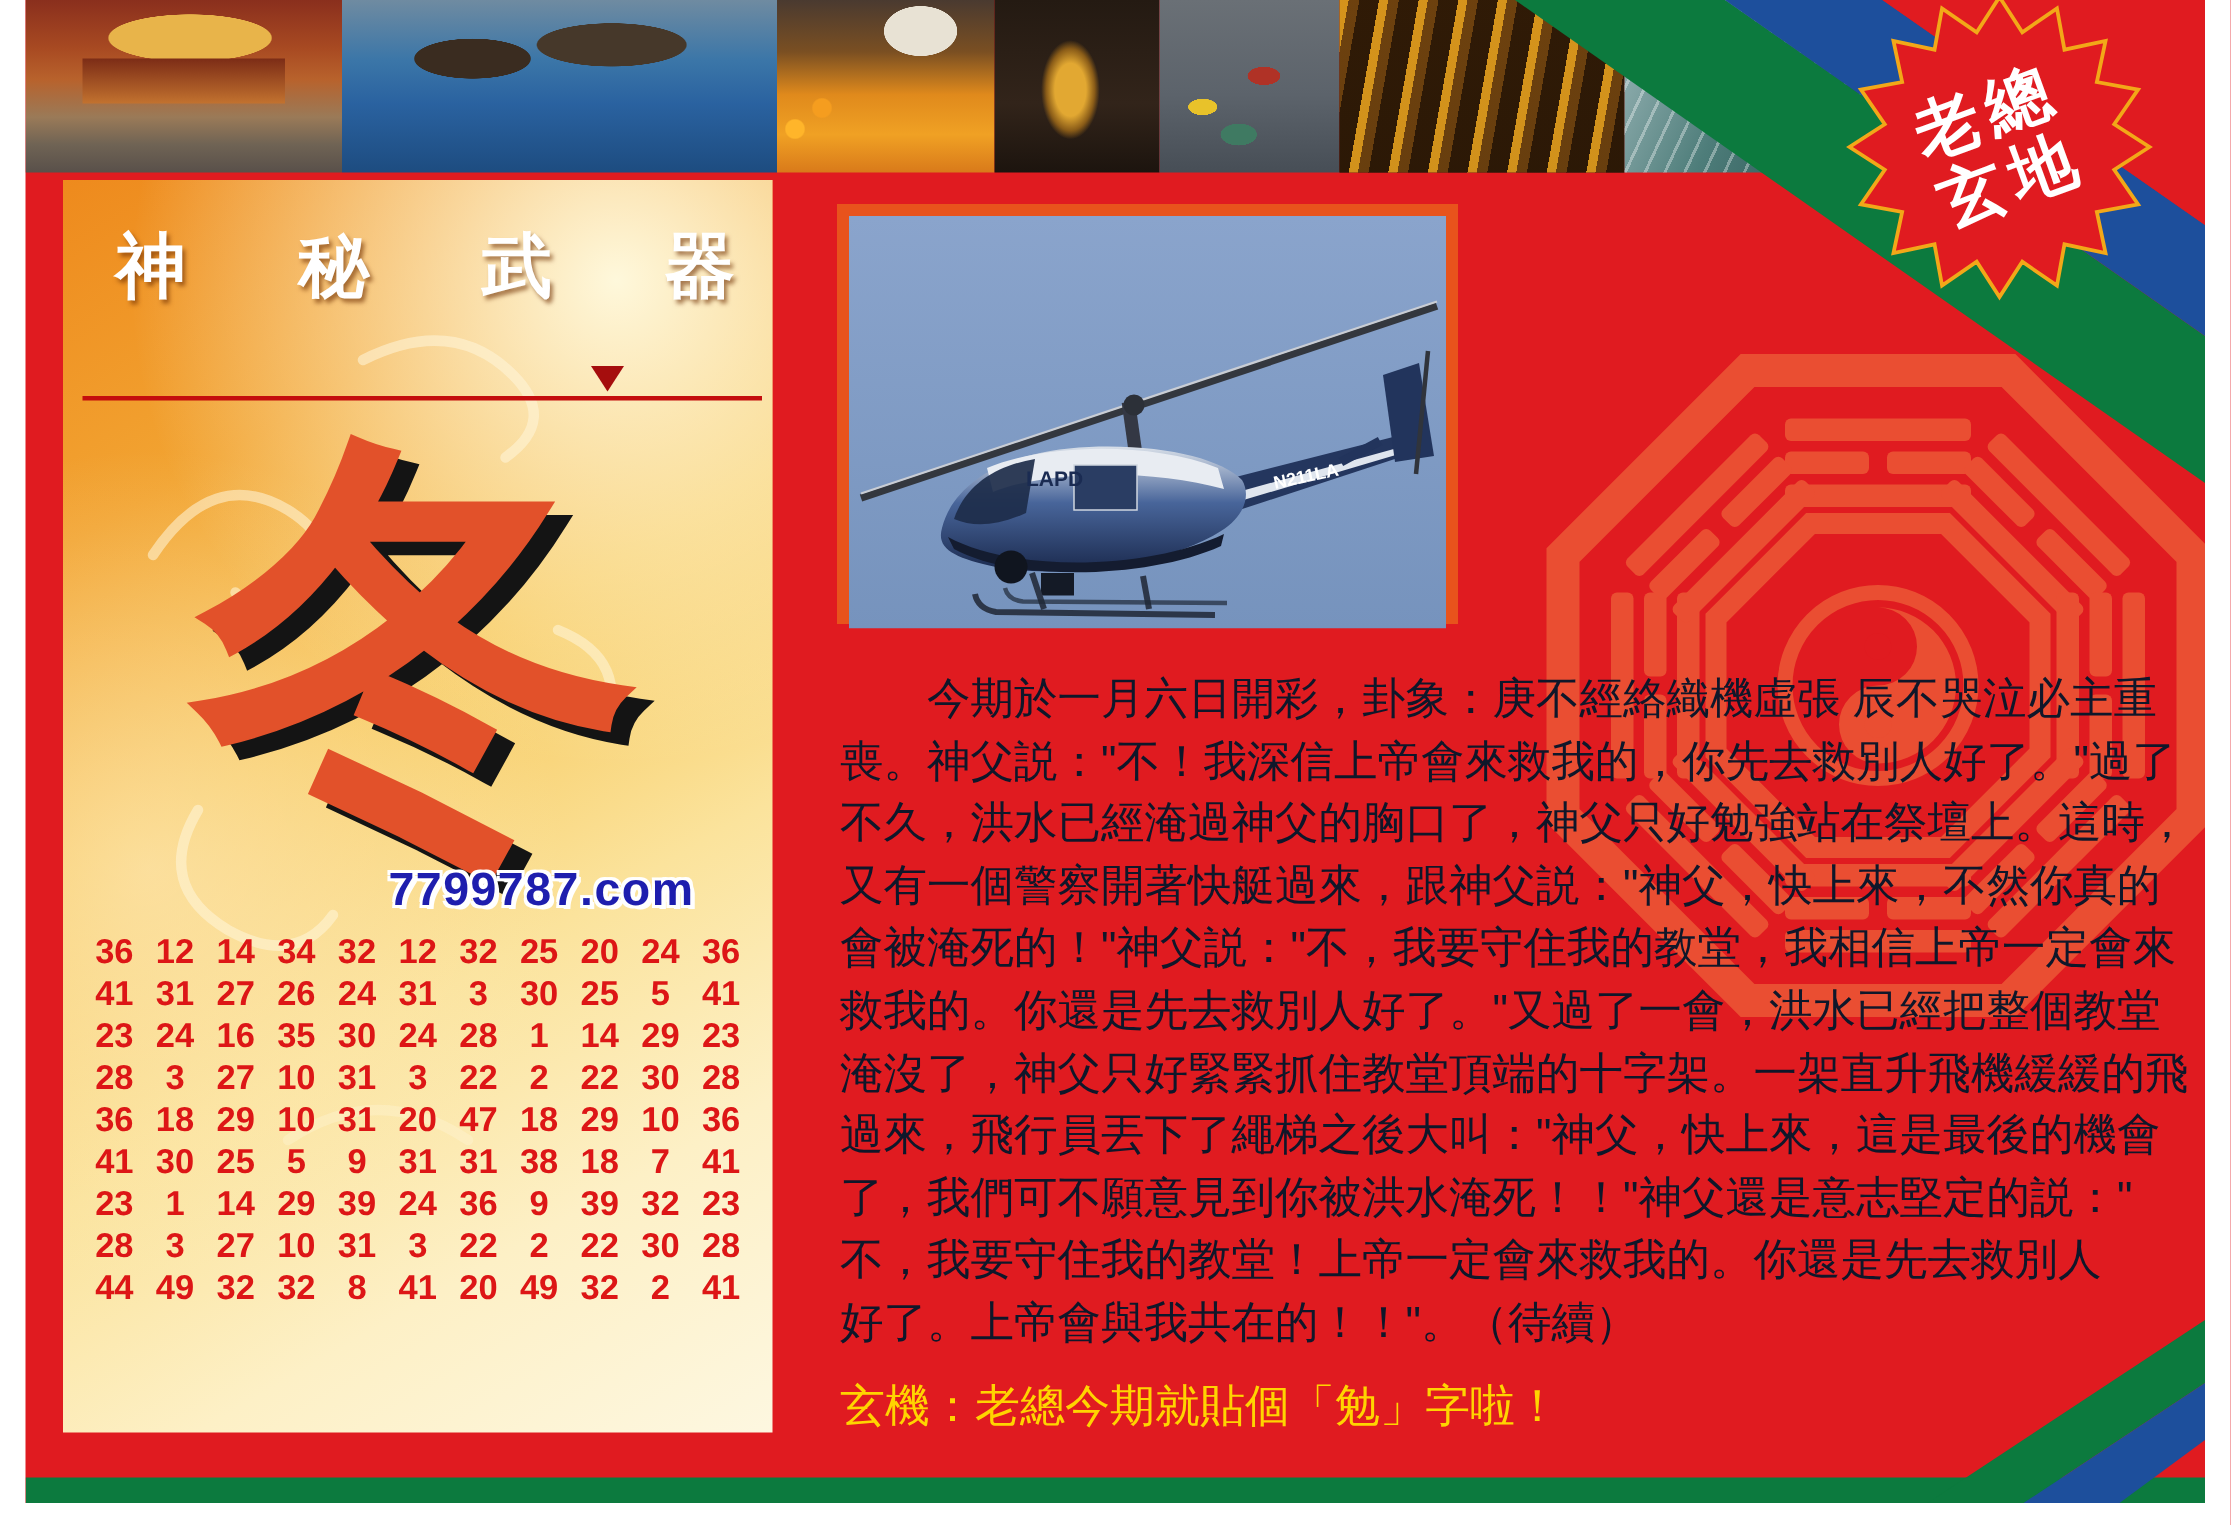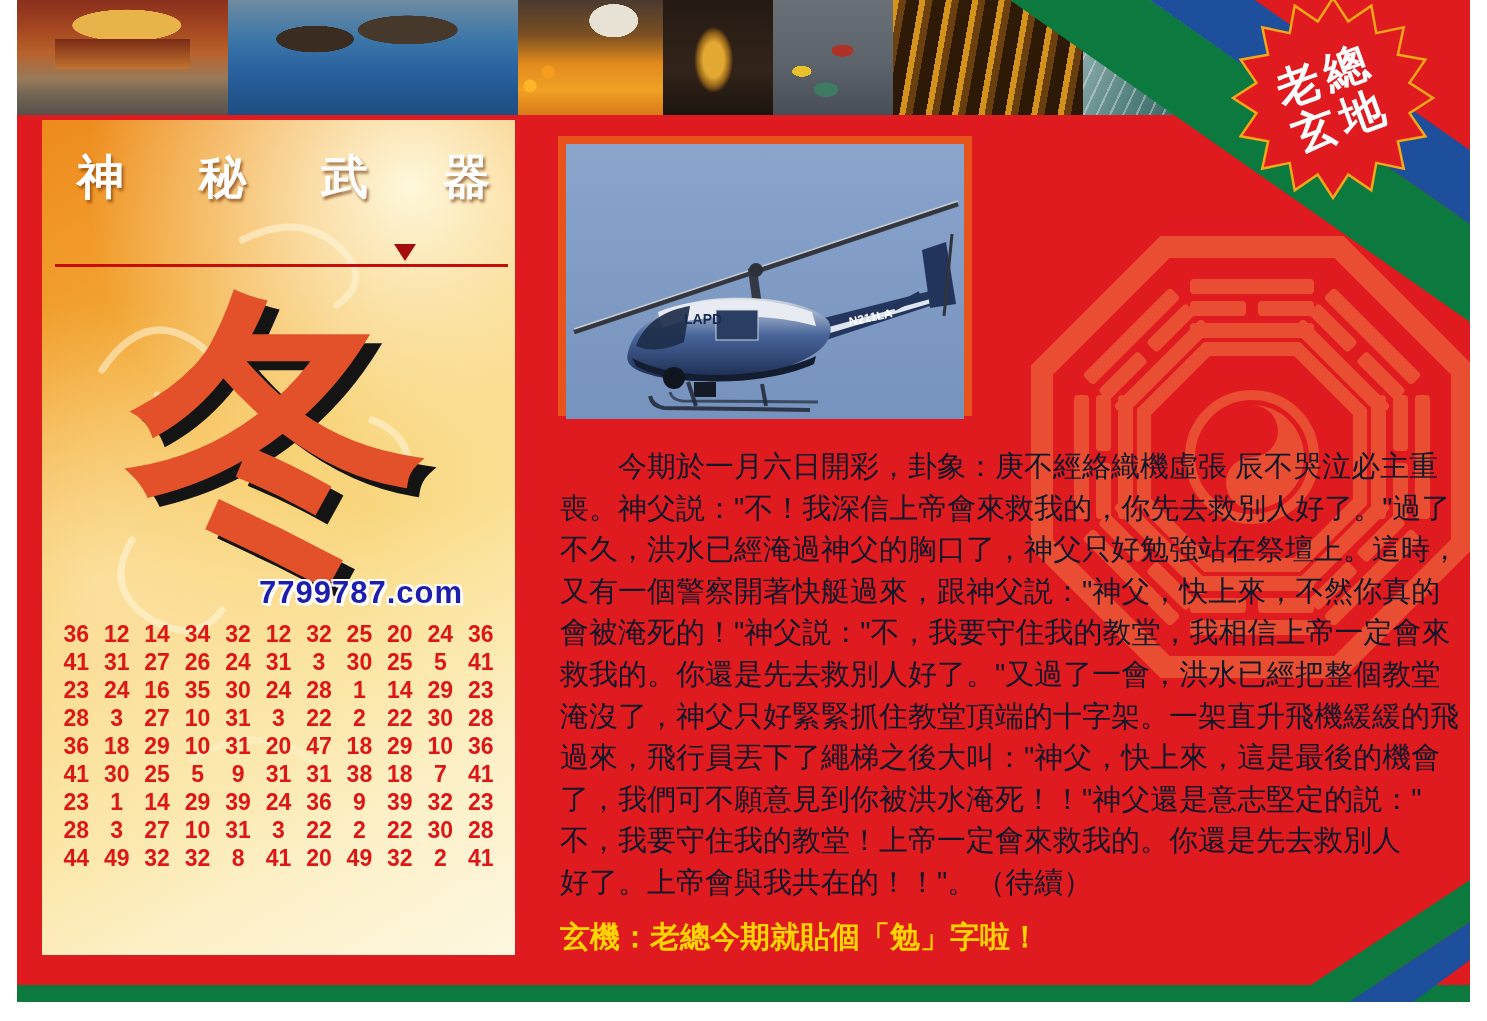--- a/index.html
+++ b/index.html
@@ -91,21 +91,21 @@
   #number-grid .num { text-align:center; color:#dd1616; font-weight:bold; font-size:23px; line-height:23px; }
 
   
   #photo-frame { position:absolute; left:541px; top:136px; width:414px; height:280px;
       border:8px solid #e8531c; background:#7f9cc5; z-index:2; }
 
   
   #article { position:absolute; left:543px; top:446px; width:915px; z-index:3;
       color:#0f172a; font-size:29px; line-height:41.6px; white-space:pre; }
   #hint { position:absolute; left:543px; top:917px; z-index:3;
-      color:#ffd400; font-size:30px; font-weight:bold; }
+      color:#ffd400; font-size:30px; font-weight:normal; }
 </style>
 </head>
 <body>
 
 <div id="stage">
   <div id="content">
 
     <div id="banner">
         <div class="seg temple-courtyard"></div>
         <div class="seg harbour-boats"></div>

